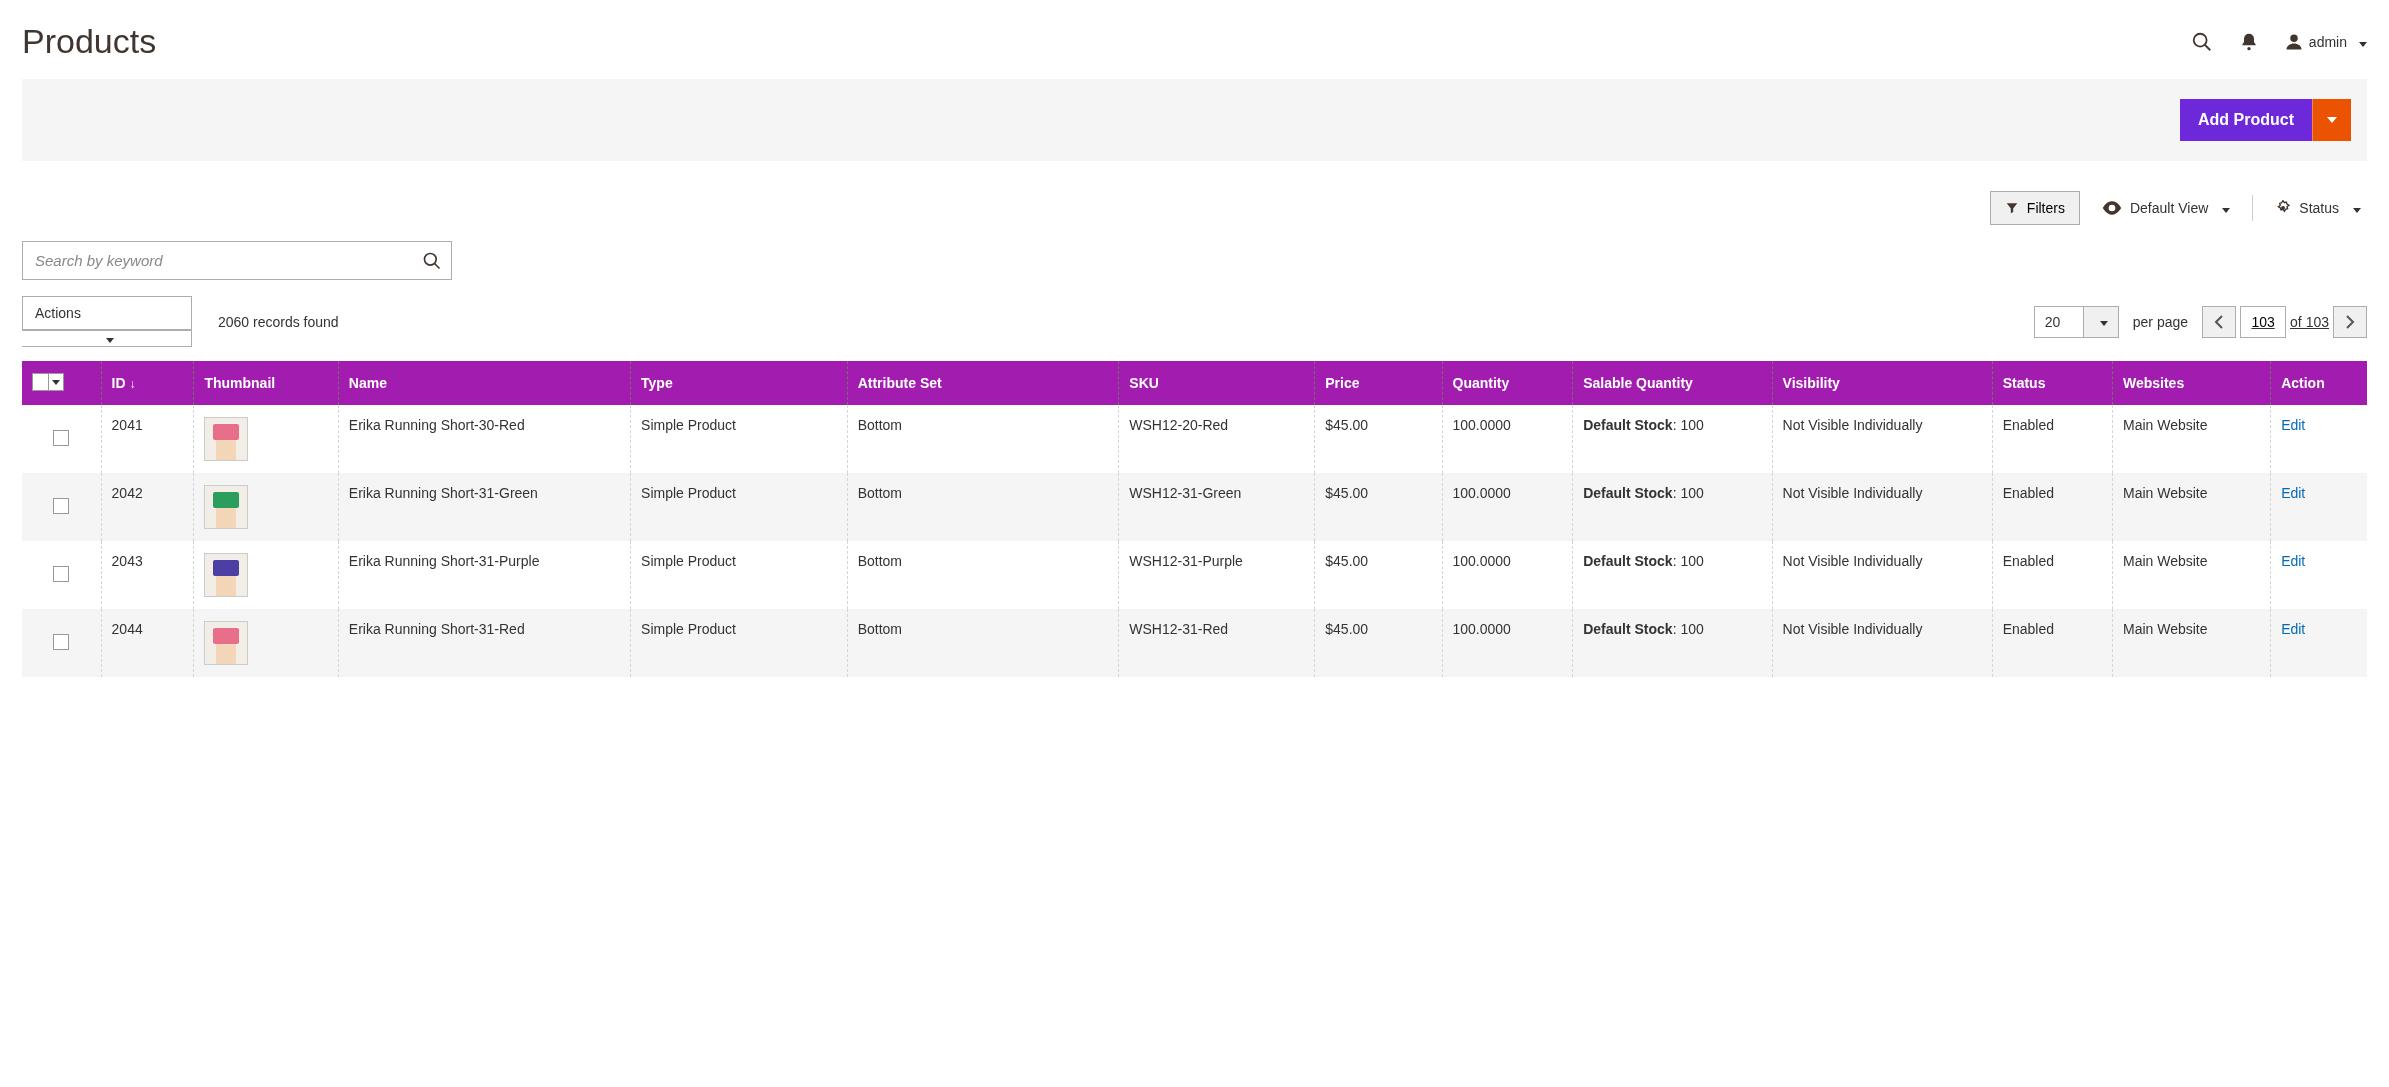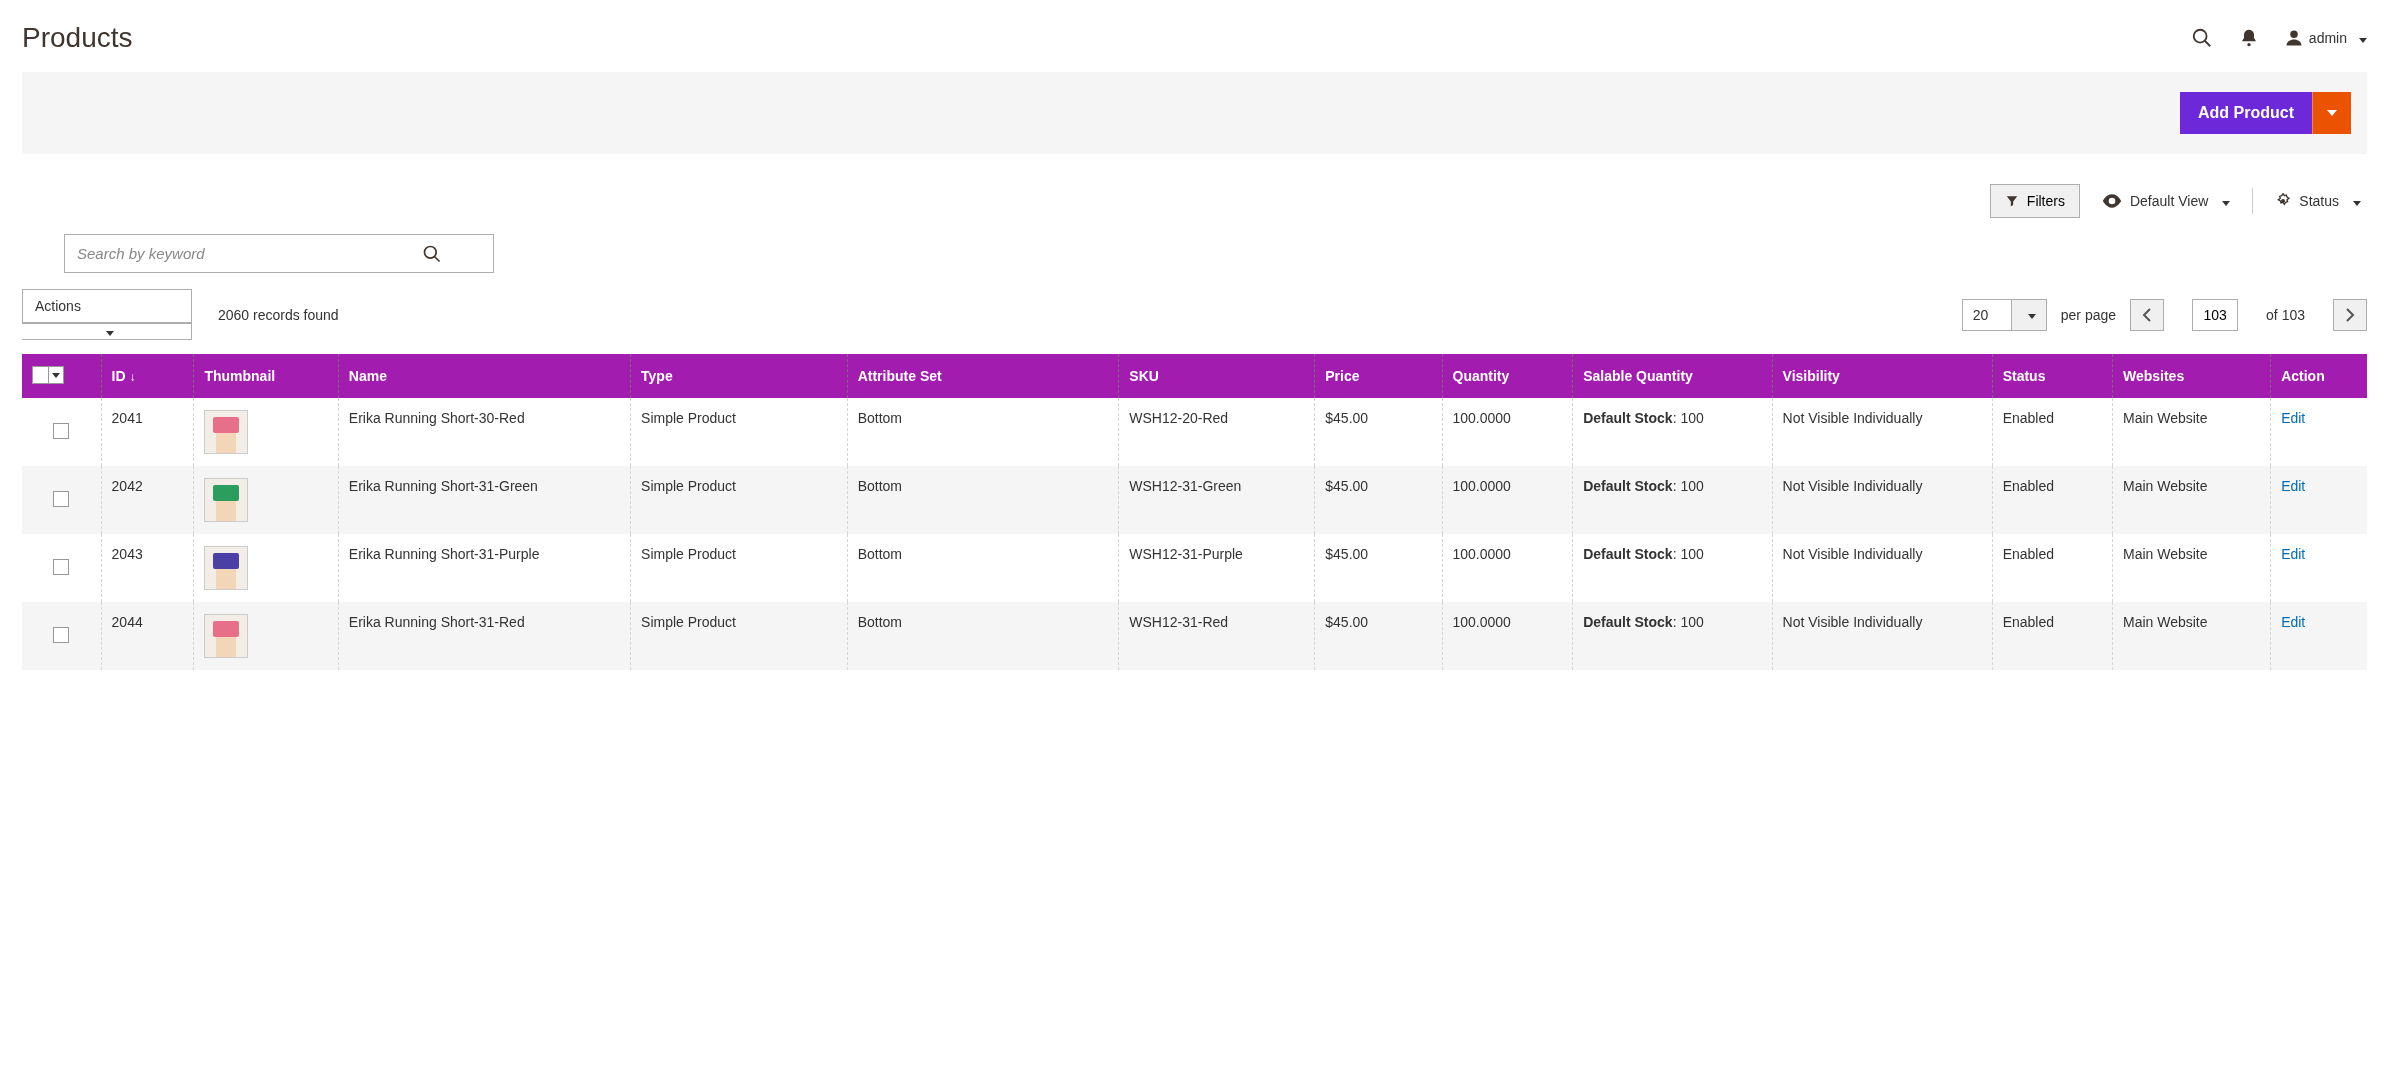--- a/index.html
+++ b/index.html
@@ -1,49 +1,49 @@
 <!DOCTYPE html>
 <html><head>
   <meta charset="utf-8">
   <style>
     * { box-sizing: border-box; margin: 0; padding: 0; }
     body { font-family: Helvetica, Arial, sans-serif; background: #fff; color: #333; font-size: 14px; }
     .page { padding: 22px; }
     .header { display: flex; align-items: center; justify-content: space-between; margin-bottom: 18px; }
-    .title { font-size: 28px; color: #41362f; font-weight: 400; }
+    .title { font-size: 34px; color: #41362f; font-weight: 400; }
     .header-right { display: flex; align-items: center; gap: 26px; }
     .icon-btn { cursor: pointer; display: inline-flex; align-items: center; }
     .admin-box { display: flex; align-items: center; gap: 6px; cursor: pointer; }
     .caret-down::after { content: ""; display: inline-block; margin-left: 6px; border-left: 4px solid transparent; border-right: 4px solid transparent; border-top: 5px solid #333; }
     .add-bar { background: #f5f5f5; padding: 20px 16px; display: flex; justify-content: flex-end; margin-bottom: 30px; }
     .add-btn-group { display: flex; }
     .btn-primary { background: #6d28d9; color: #fff; border: none; padding: 12px 18px; font-size: 16px; font-weight: 700; cursor: pointer; }
     .btn-primary-toggle { background: #eb5202; border: none; border-left: 1px solid rgba(255,255,255,.3); padding: 0 14px; cursor: pointer; display: flex; align-items: center; }
     .btn-primary-toggle .tri { width: 0; height: 0; border-left: 5px solid transparent; border-right: 5px solid transparent; border-top: 6px solid #fff; }
     .toolbar-row { display: flex; justify-content: flex-end; align-items: center; gap: 22px; margin-bottom: 16px; padding-right: 6px; }
     .tb-btn { border: 1px solid #adadad; background: #f0f0f0; padding: 8px 14px; display: flex; align-items: center; gap: 8px; cursor: pointer; font-size: 14px; }
     .tb-link { display: flex; align-items: center; gap: 8px; cursor: pointer; }
     .tb-sep { width: 1px; height: 26px; background: #ccc; }
     .search-row { display: flex; align-items: center; justify-content: space-between; margin-bottom: 16px; }
     .search-box { position: relative; width: 430px; }
-    .search-input { width: 100%; border: 1px solid #adadad; padding: 10px 44px 10px 12px; font-size: 15px; font-style: italic; color: #8b5cf6; margin-left: 42px; }
+    .search-input { width: 100%; border: 1px solid #adadad; padding: 10px 44px 10px 12px; font-size: 15px; font-style: italic; color: #8b5cf6; }
     .search-input::placeholder { color: #888; font-style: italic; }
     .search-icon-in { position: absolute; right: 10px; top: 50%; transform: translateY(-50%); }
     .controls-row { display: flex; align-items: center; justify-content: space-between; margin-bottom: 14px; }
     .left-controls { display: flex; align-items: center; gap: 26px; }
     .actions-dd { display: flex; flex-direction: column; }
     .actions-dd .main { border: 1px solid #adadad; background: #fff; padding: 8px 12px; width: 170px; text-align: left; }
     .actions-dd .tog { border: 1px solid #adadad; border-left: none; background: #fff; padding: 0 10px; cursor: pointer; }
     .records-found { font-size: 14px; }
     .right-controls { display: flex; align-items: center; gap: 14px; }
     .page-size { display: flex; }
     .page-size .val { border: 1px solid #adadad; background: #fff; padding: 7px 10px; width: 50px; text-align: left; }
     .page-size .tog { border: 1px solid #adadad; border-left: none; background: #f0f0f0; padding: 0 10px; cursor: pointer; }
     .per-page-label { font-size: 14px; }
-    .pager { display: flex; align-items: center; gap: 28px; }
+    .pager { display: flex; align-items: center; gap: 4px; text-decoration: underline; }
     .pager-btn { border: 1px solid #adadad; background: #f0f0f0; width: 34px; height: 32px; display: flex; align-items: center; justify-content: center; cursor: pointer; }
     .pager-input { border: 1px solid #adadad; width: 46px; height: 32px; text-align: center; font-size: 14px; }
     table.data-grid { width: 100%; border-collapse: collapse; table-layout: fixed; }
     table.data-grid thead th { background: #a21caf; color: #fff; font-weight: 600; text-align: left; padding: 12px 10px; font-size: 14px; border-right: 1px dashed #77706a; vertical-align: middle; }
     table.data-grid thead th:last-child { border-right: none; }
     table.data-grid td { padding: 12px 10px; border-right: 1px dashed #d6d6d6; vertical-align: top; font-size: 14px; }
     table.data-grid td:last-child { border-right: none; }
     table.data-grid tr.alt td { background: #f5f5f5; }
     .chk { width: 16px; height: 16px; border: 1px solid #999; display: inline-block; background: #fff; cursor: pointer; }
     .hdr-chk { display: inline-flex; align-items: center; background: #fff; border: 1px solid #999; }

